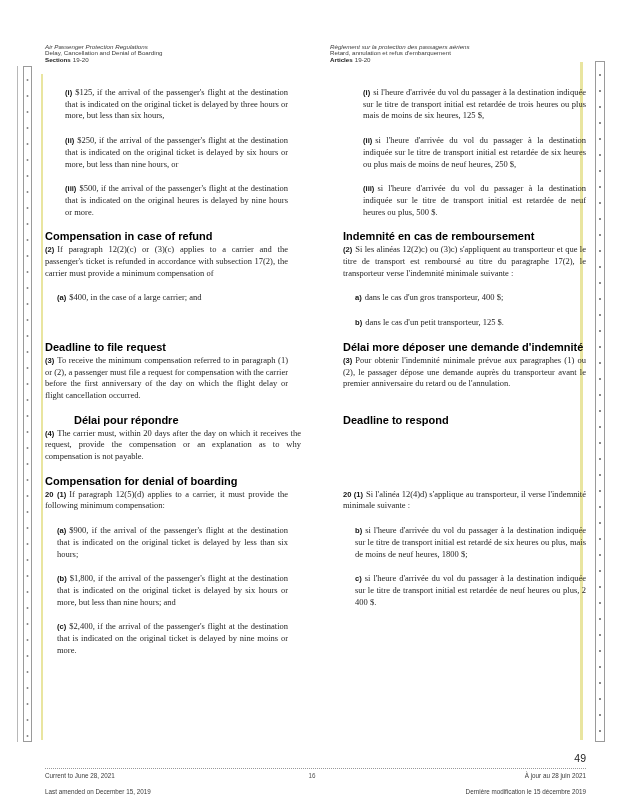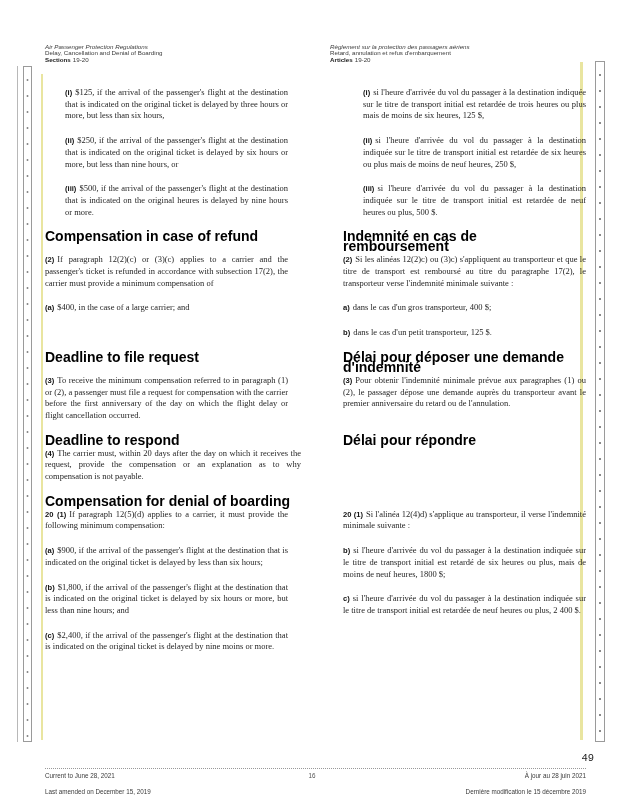--- a/index.html
+++ b/index.html
@@ -32,35 +32,35 @@
   .h-title { font-style:italic; }
   .h-sec b { color:#222; }
   .h-sec .range { margin-left:2px; }
 
   
   .doc-body { position:absolute; top:87px; left:45px; width:541px; }
   .row { display:flex;gap:26px; }
   .cell { width:256px; font-size:8.5px; line-height:11.7px; text-align:justify; }
   .cell.fr { margin-left:29px; }
   .block { margin:0 0 13px 0; }
-  .item1 { }
+  .item1 { margin-left:12px; }
   .item2 { margin-left:20px; }
   .heading {
-    font-family:"Liberation Sans", sans-serif; font-weight:bold; font-size:14px;
+    font-family:"Liberation Sans", sans-serif; font-weight:bold; font-size:11px;
     line-height:10px; margin:0 0 3px 0; text-align:left; color:#000;
   }
   .num {
     font-family:"Liberation Sans", sans-serif; font-weight:bold; font-size:7.6px;
     margin-right:3px; color:#111;
   }
 
   
   .footer-rule { position:absolute; left:45px; width:541px; top:768px; border-top:1px dotted #999; }
   .page-num {
-    position:absolute; right:30px; top:752px; font-family:Liberation Mono, monospace;
+    position:absolute; right:38px; top:752px; font-family:Liberation Sans, sans-serif;
     font-size:10.5px; color:#222;
   }
   .foot-text {
     position:absolute; font-family:"Liberation Sans", sans-serif; font-size:6.3px;
     color:#3a3a3a; line-height:7px;
   }
   .foot-left1  { left:45px; top:772px; }
   .foot-left2  { left:45px; top:788px; }
   .foot-center { left:0; top:772px; width:624px; text-align:center; color:#555; }
   .foot-right1 { right:38px; top:772px; text-align:right; }
@@ -124,39 +124,39 @@
         <div class="block item1"><span class="num">a)</span><span>dans le cas d'un gros transporteur, 400 $;</span></div>
         <div class="block item1"><span class="num">b)</span><span>dans le cas d'un petit transporteur, 125 $.</span></div>
       </div>
     </div>
 
     <div class="row">
       <div class="cell en">
           <div class="heading">Deadline to file request</div>
         </div>
       <div class="cell fr">
-          <div class="heading">Délai pour déposer une demande d'indemnité</div>
+          <div class="heading">Délai more déposer une demande d'indemnité</div>
         </div>
     </div>
 
     <div class="row">
       <div class="cell en" lang="en">
         <div class="block"><span class="num">(3)</span><span>To receive the minimum compensation referred to in paragraph (1) or (2), a passenger must file a request for compensation with the carrier before the first anniversary of the day on which the flight delay or flight cancellation occurred.</span></div>
       </div>
       <div class="cell fr" lang="fr">
         <div class="block"><span class="num">(3)</span><span>Pour obtenir l'indemnité minimale prévue aux paragraphes (1) ou (2), le passager dépose une demande auprès du transporteur avant le premier anniversaire du retard ou de l'annulation.</span></div>
       </div>
     </div>
 
     <div class="row">
+      <div class="cell fr">
+          <div class="heading">Délai pour répondre</div>
+        </div>
       <div class="cell en">
           <div class="heading">Deadline to respond</div>
-        </div>
-      <div class="cell fr">
-          <div class="heading">Délai pour répondre</div>
         </div>
     </div>
 
     <div class="row">
       <div class="cell en" lang="en">
         <div class="block"><span class="num">(4)</span><span>The carrier must, within 20 days after the day on which it receives the request, provide the compensation or an explanation as to why compensation is not payable.</span></div>
       </div>
     </div>
 
     <div class="row">

